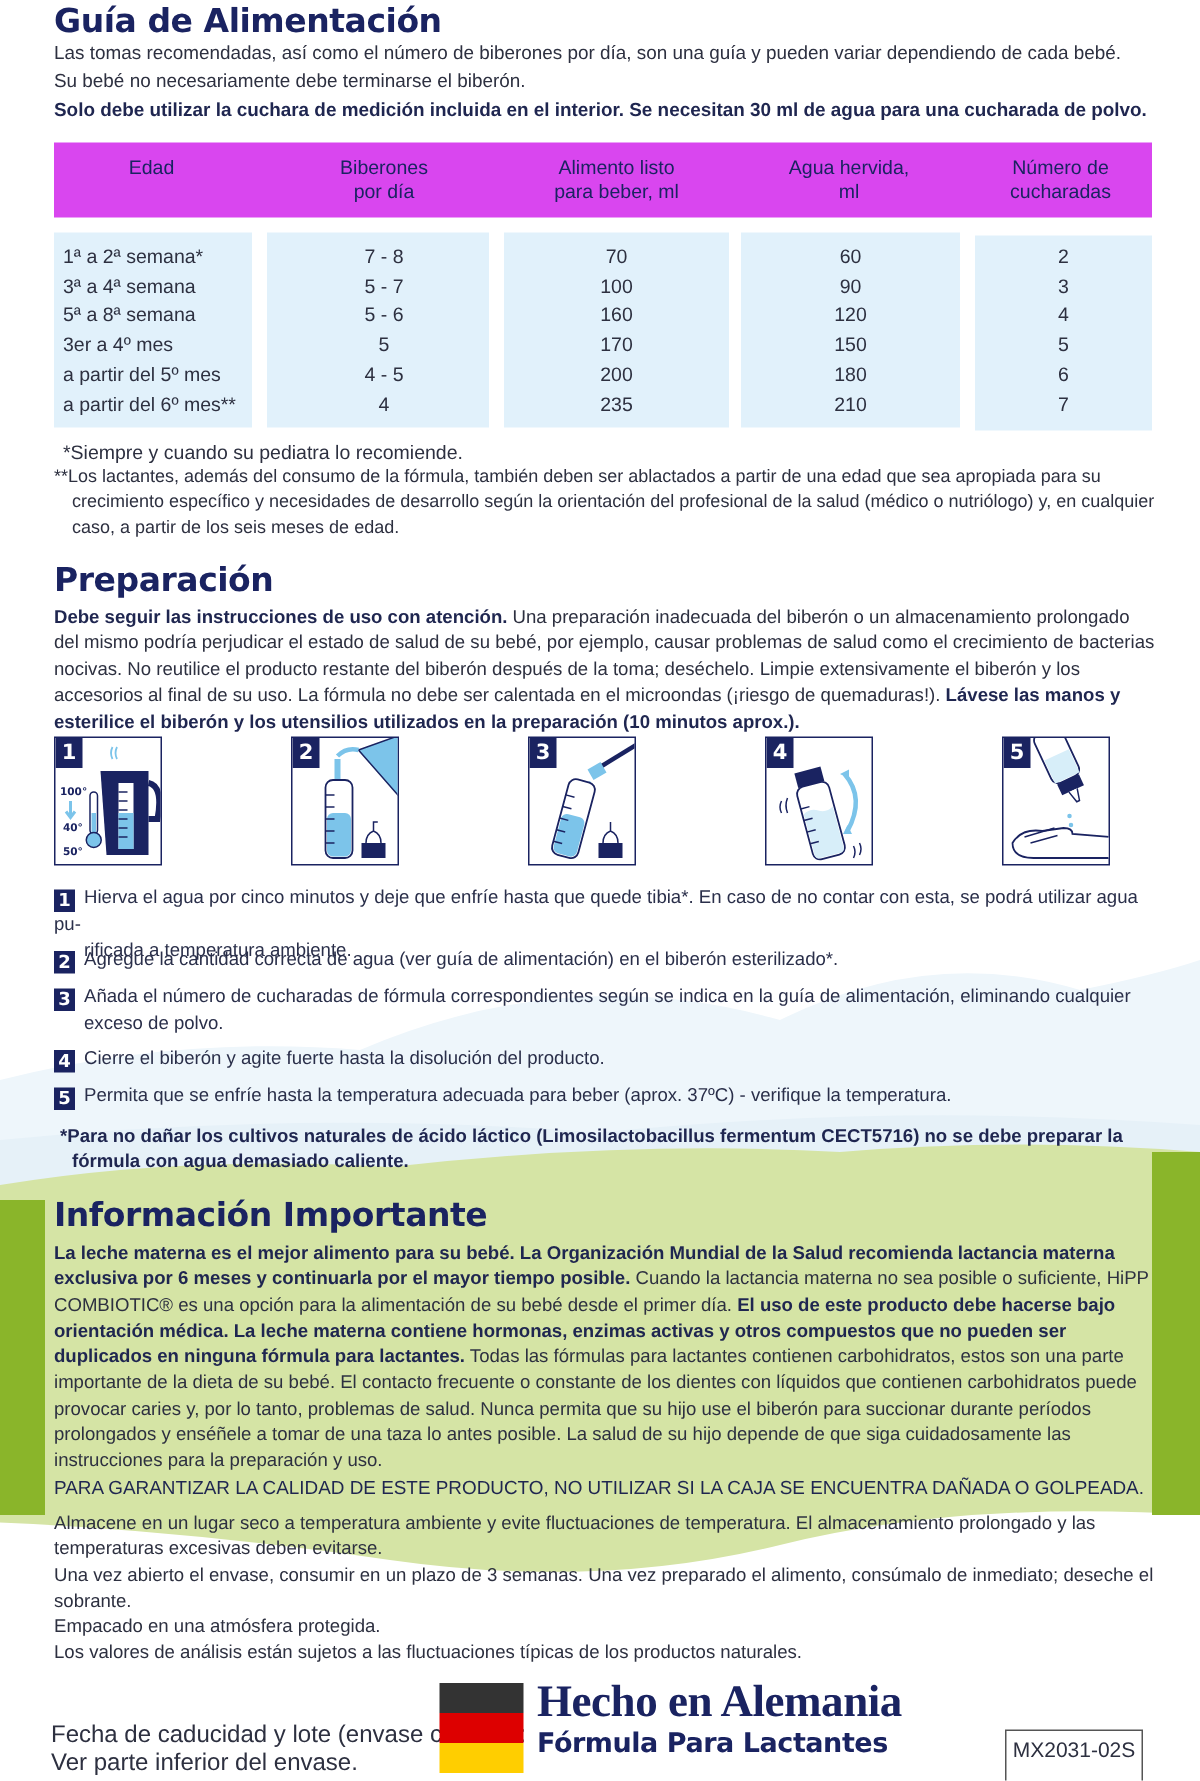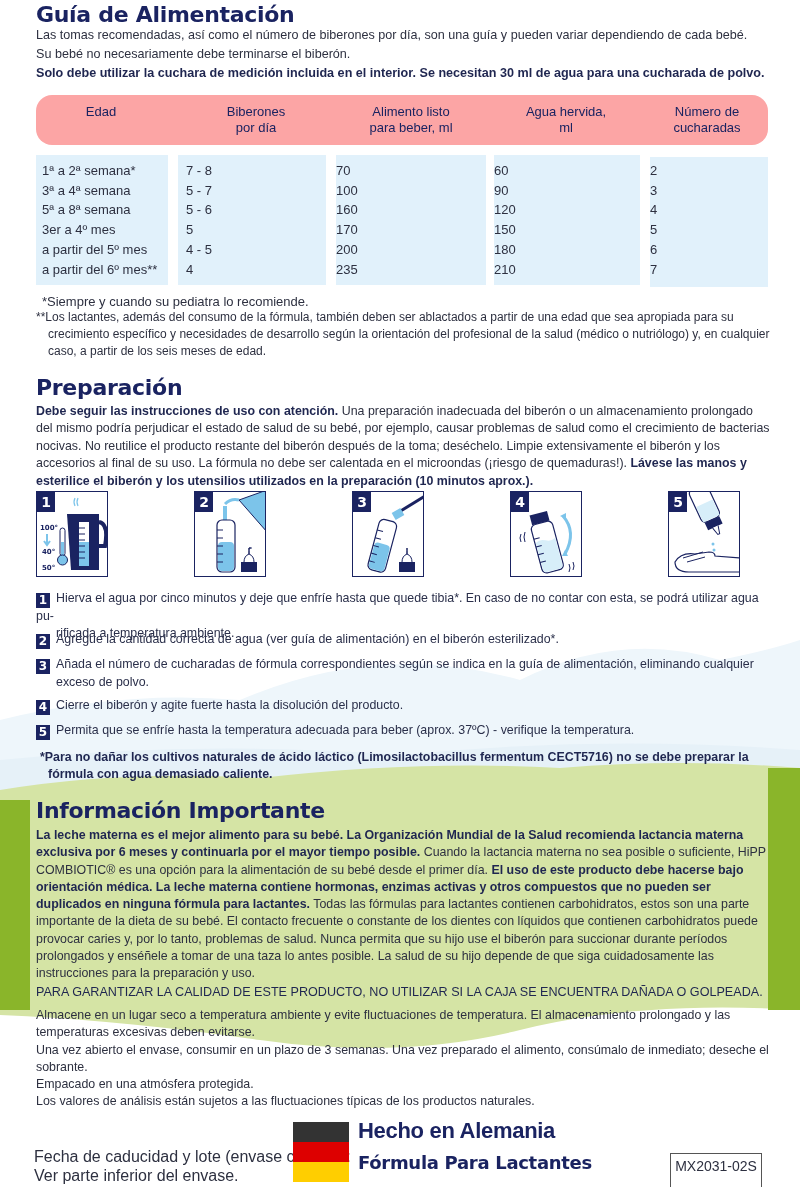--- a/index.html
+++ b/index.html
@@ -9,26 +9,26 @@
   .p { position: absolute; left: 36px; width: 740px; font-size: 12.6px; line-height: 19.5px; color: #2d3040; }
   .b { font-weight: bold; color: #1f2650; }
 
   
   #intro-1 { top: 26px; }
   #intro-2 { top: 45px; }
   #intro-3 { top: 64px; font-weight: bold; color: #1f2650; font-size: 12.6px; }
 
   
   .table-wrap { position: absolute; left: 36px; top: 95px; width: 732px; height: 192px; }
-  .thead { position: absolute; left: 0; top: 0; width: 732px; height: 50px; background: #fca5a5; border-radius: 16px; }
+  .thead { position: absolute; left: 0; top: 0; width: 732px; height: 50px; background: #d946ef; }
   .th { position: absolute; top: 9px; text-align: center; font-size: 13px; line-height: 16px; color: #1a2361; }
   .col { position: absolute; top: 60px; height: 130px; background: #e1f1fb; }
   .cell-list { position: absolute; top: 66px; font-size: 13px; line-height: 19.7px; color: #2d3040; }
   .cell-list div { white-space: nowrap; }
-  .cell-list.center div { text-align: left; }
+  .cell-list.center div { text-align: center; }
 
   
   #fn1 { top: 293px; left: 42px; font-size: 13px; line-height: 17px; }
   #fn2 { top: 309px; left: 36px; font-size: 12px; line-height: 17px; padding-left: 12px; text-indent: -12px; width: 760px; }
 
   
   #prep-title { top: 375px; }
   #prep-text { top: 403px; font-size: 12.4px; line-height: 17.4px; width: 735px; }
 
   
@@ -48,21 +48,21 @@
   
   #imp-title { top: 798px; }
   #imp-text { top: 827px; font-size: 12.4px; line-height: 17.3px; width: 735px; }
   #guarantee { top: 983px; font-size: 12.6px; color: #1f2650; }
   #storage { top: 1007px; font-size: 12.4px; line-height: 17.3px; width: 735px; }
 
   
   #expiry { position: absolute; left: 34px; top: 1147px; font-size: 16px; line-height: 19px; color: #2d3040; }
   .flag { position: absolute; left: 293px; top: 1122px; width: 56px; height: 60px; }
   .flag div { height: 20px; }
-  #made-in { position: absolute; left: 358px; top: 1118px; font-family: Liberation Sans, sans-serif; font-weight: bold; font-size: 22px; color: #1a2361; letter-spacing: -0.3px; }
+  #made-in { position: absolute; left: 358px; top: 1118px; font-family: Liberation Serif, serif; font-weight: bold; font-size: 30px; color: #1a2361; letter-spacing: -0.3px; }
   #formula-type { position: absolute; left: 358px; top: 1152px; font-family: "DejaVu Sans", sans-serif; font-weight: bold; font-size: 18px; color: #1a2361; letter-spacing: -0.3px; }
   #code-box { position: absolute; left: 670px; top: 1153px; width: 92px; height: 38px; border: 1px solid #555; font-size: 14px; line-height: 24px; text-align: center; color: #2d3040; }
 </style>
 </head>
 <body>
 
 <svg class="wave-bg" viewBox="0 0 800 1187" width="800" height="1187">
 
   <path d="M0 720 Q 120 690 240 700 Q 380 640 520 680 Q 620 630 720 660 Q 770 650 800 640 L800 790 L0 790 Z" fill="#eef6fb"></path>
   <path d="M0 760 Q 200 740 400 755 Q 600 735 800 750 L800 800 L0 800 Z" fill="#e6f1f8"></path>

